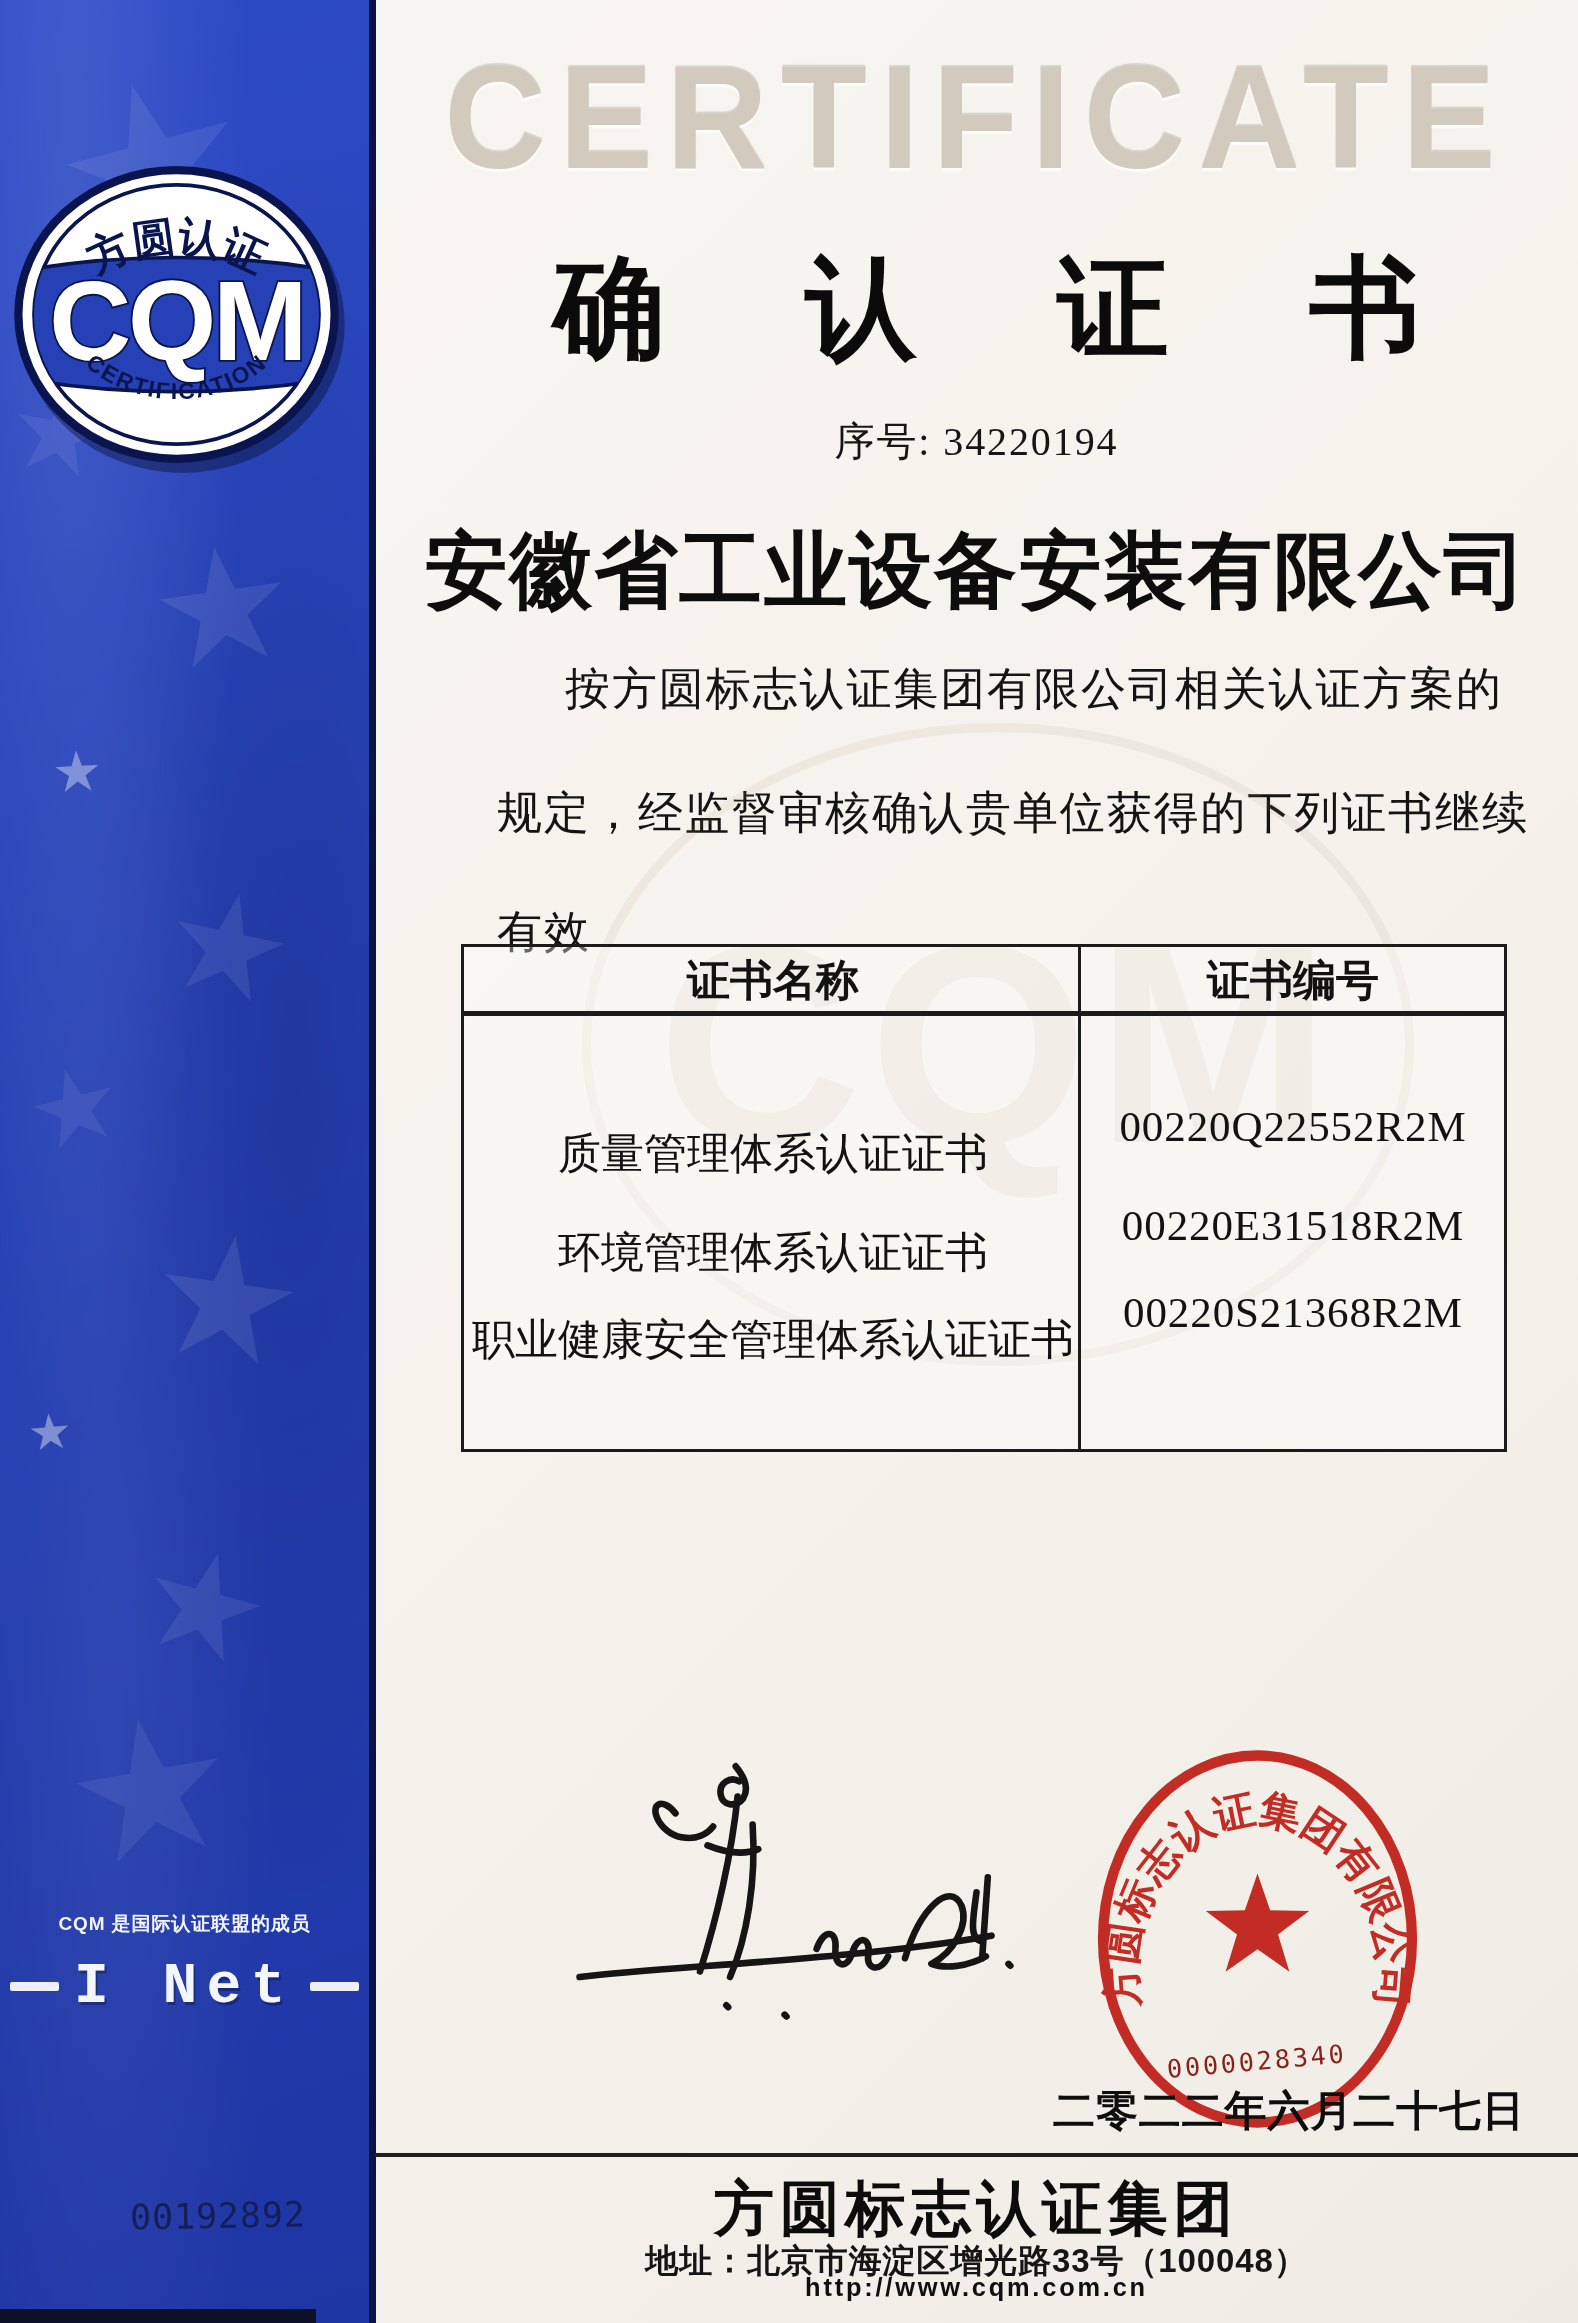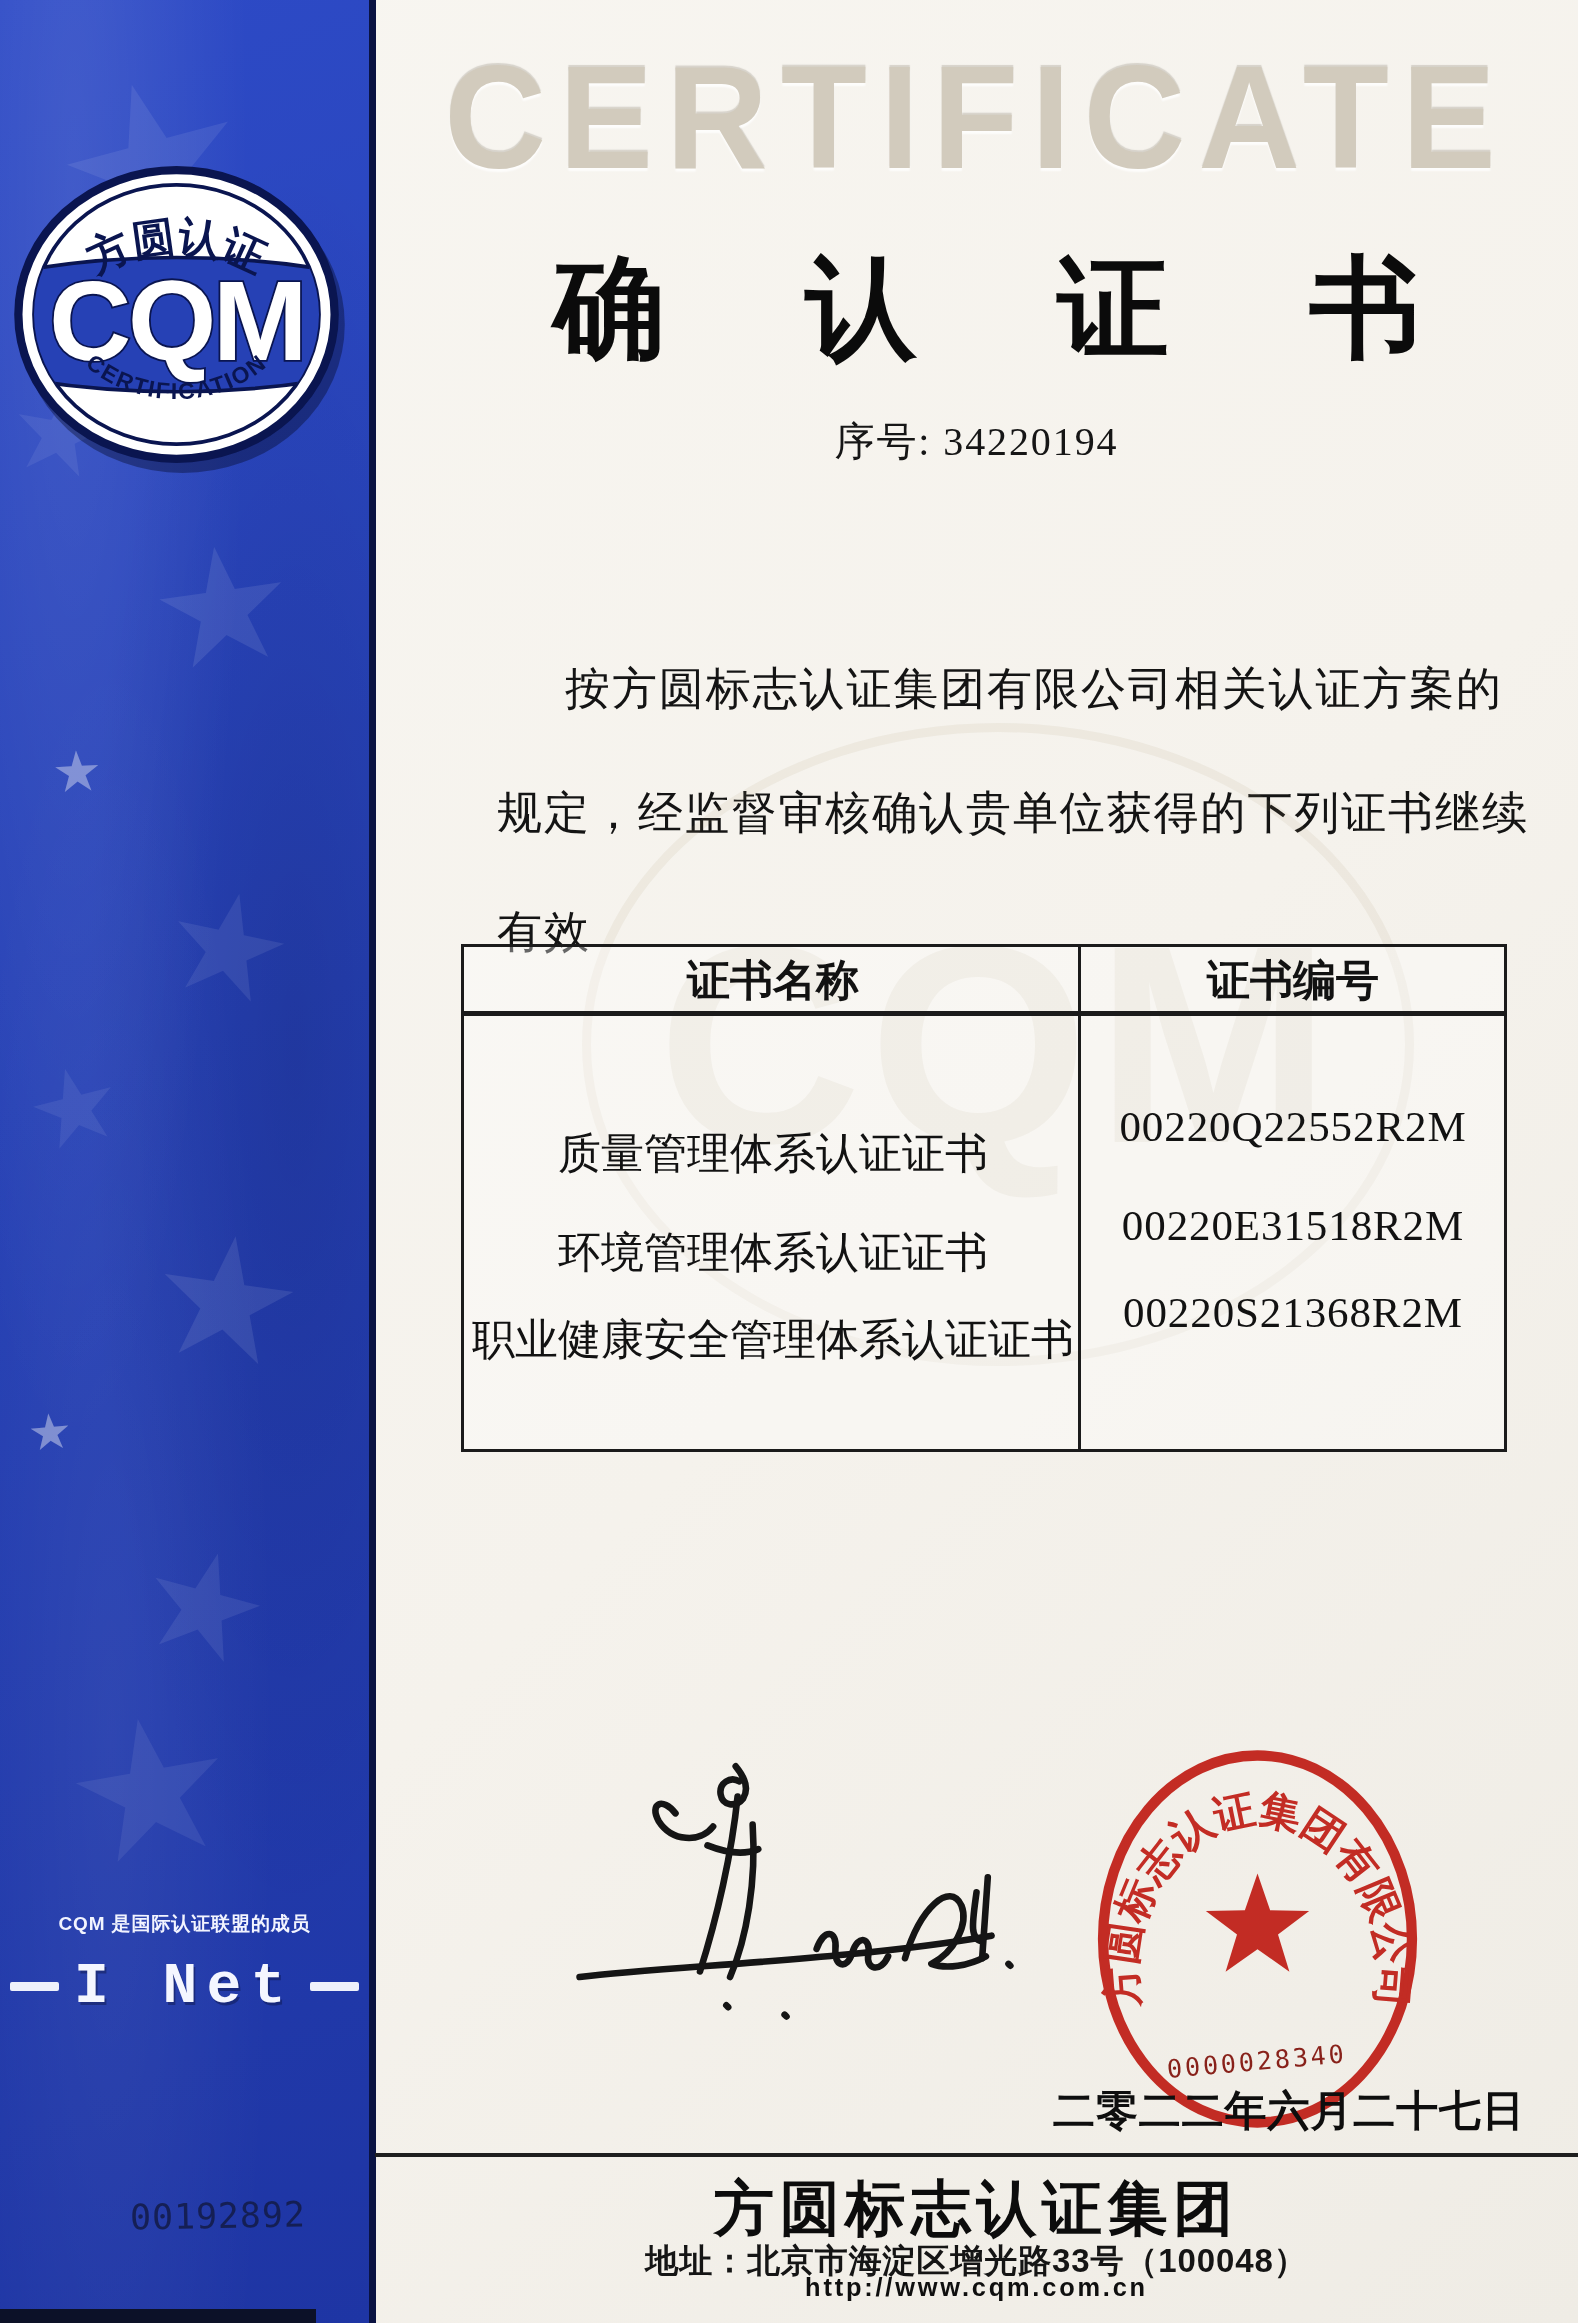--- a/index.html
+++ b/index.html
@@ -127,20 +127,21 @@
     </div>
 
     <div class="sidebar-serial">00192892</div>
     <div class="bottom-strip"></div>
   </aside>
   <div class="sidebar-edge"></div>
 
   <div class="content-center ghost-title" style="position:absolute;">CERTIFICATE</div>
   <div class="content-center main-title" style="position:absolute;">确 认 证 书</div>
   <div class="content-center serial-line" style="position:absolute;">序号: 34220194</div>
+  <div class="content-center company" style="position:absolute;">安徽省工业设备安装有限公司</div>
 
   <div class="body-par l1">按方圆标志认证集团有限公司相关认证方案的</div>
   <div class="body-par l3">有效</div>
   <div class="body-par l2">规定，经监督审核确认贵单位获得的下列证书继续</div>
 
   <div class="watermark">
     <span>CQM</span>
   </div>
 
   <div class="cert-table">

